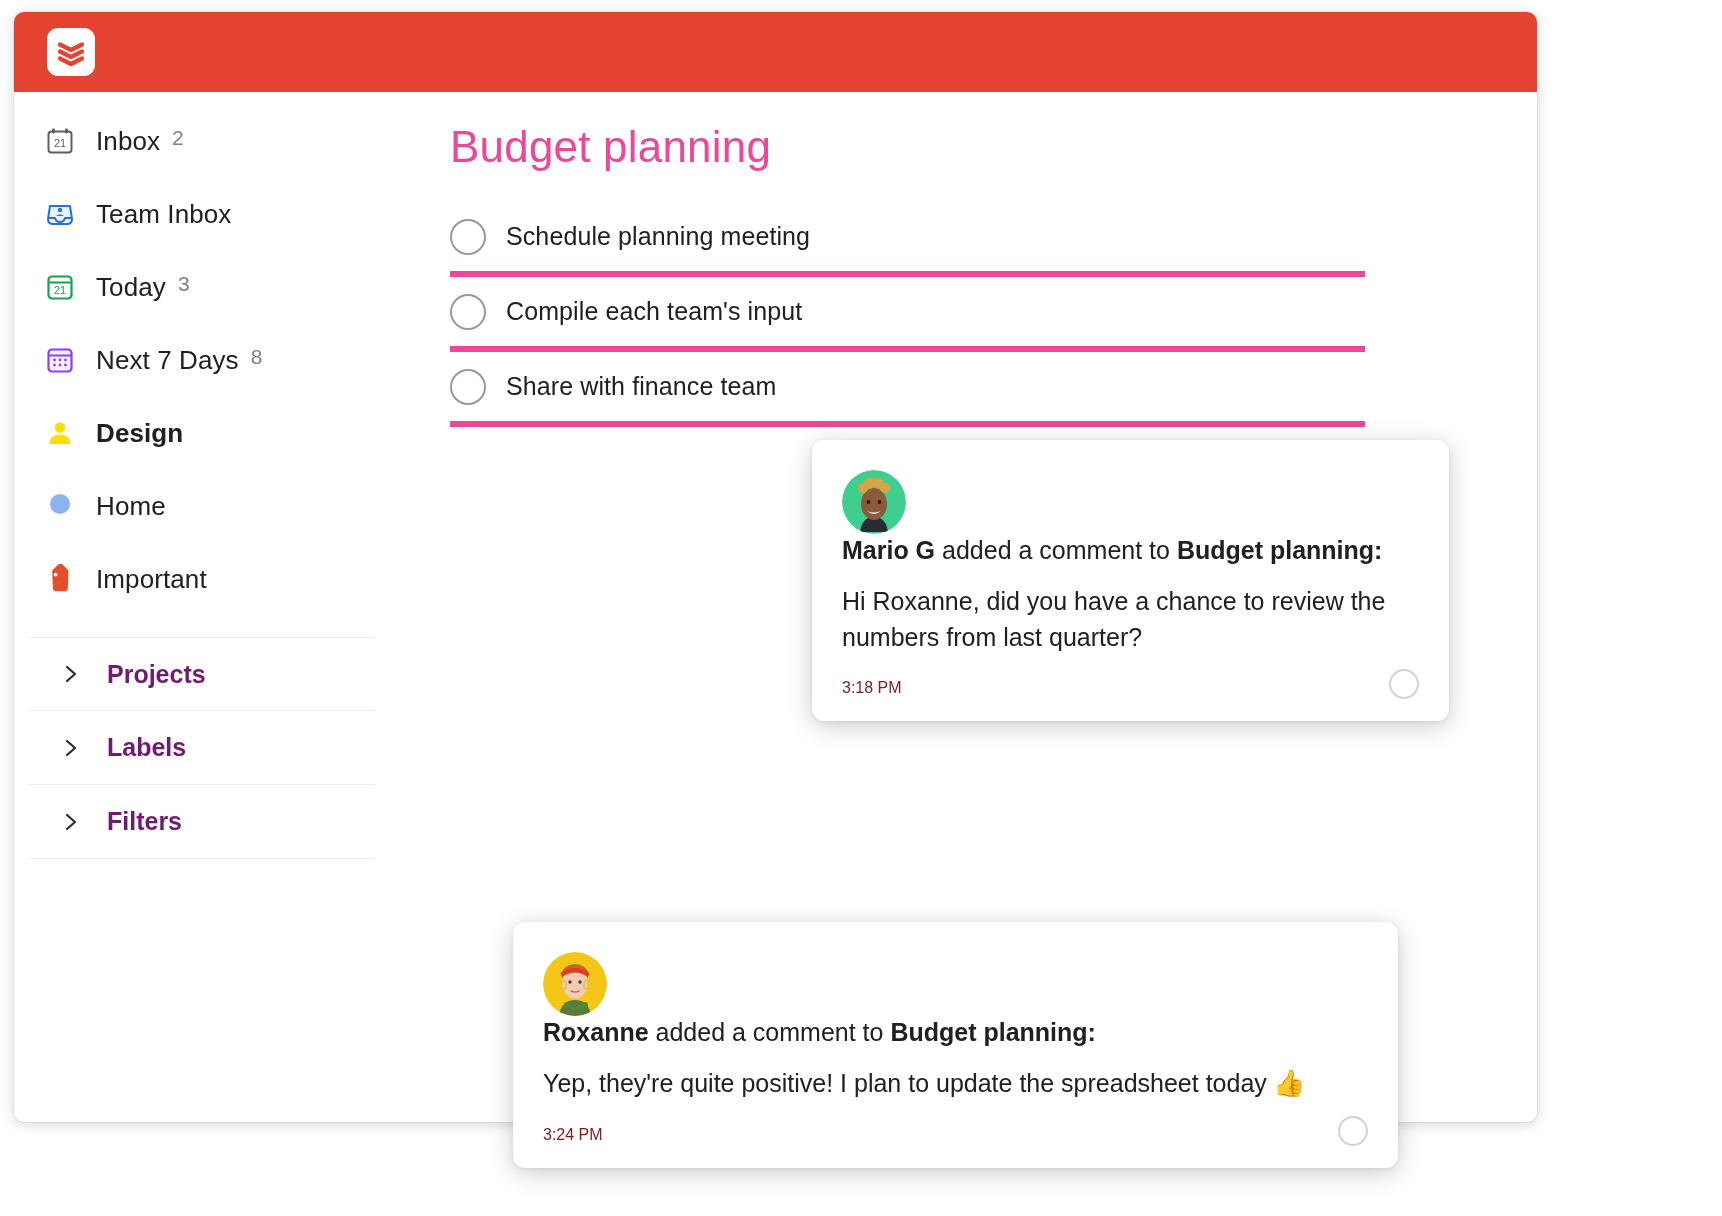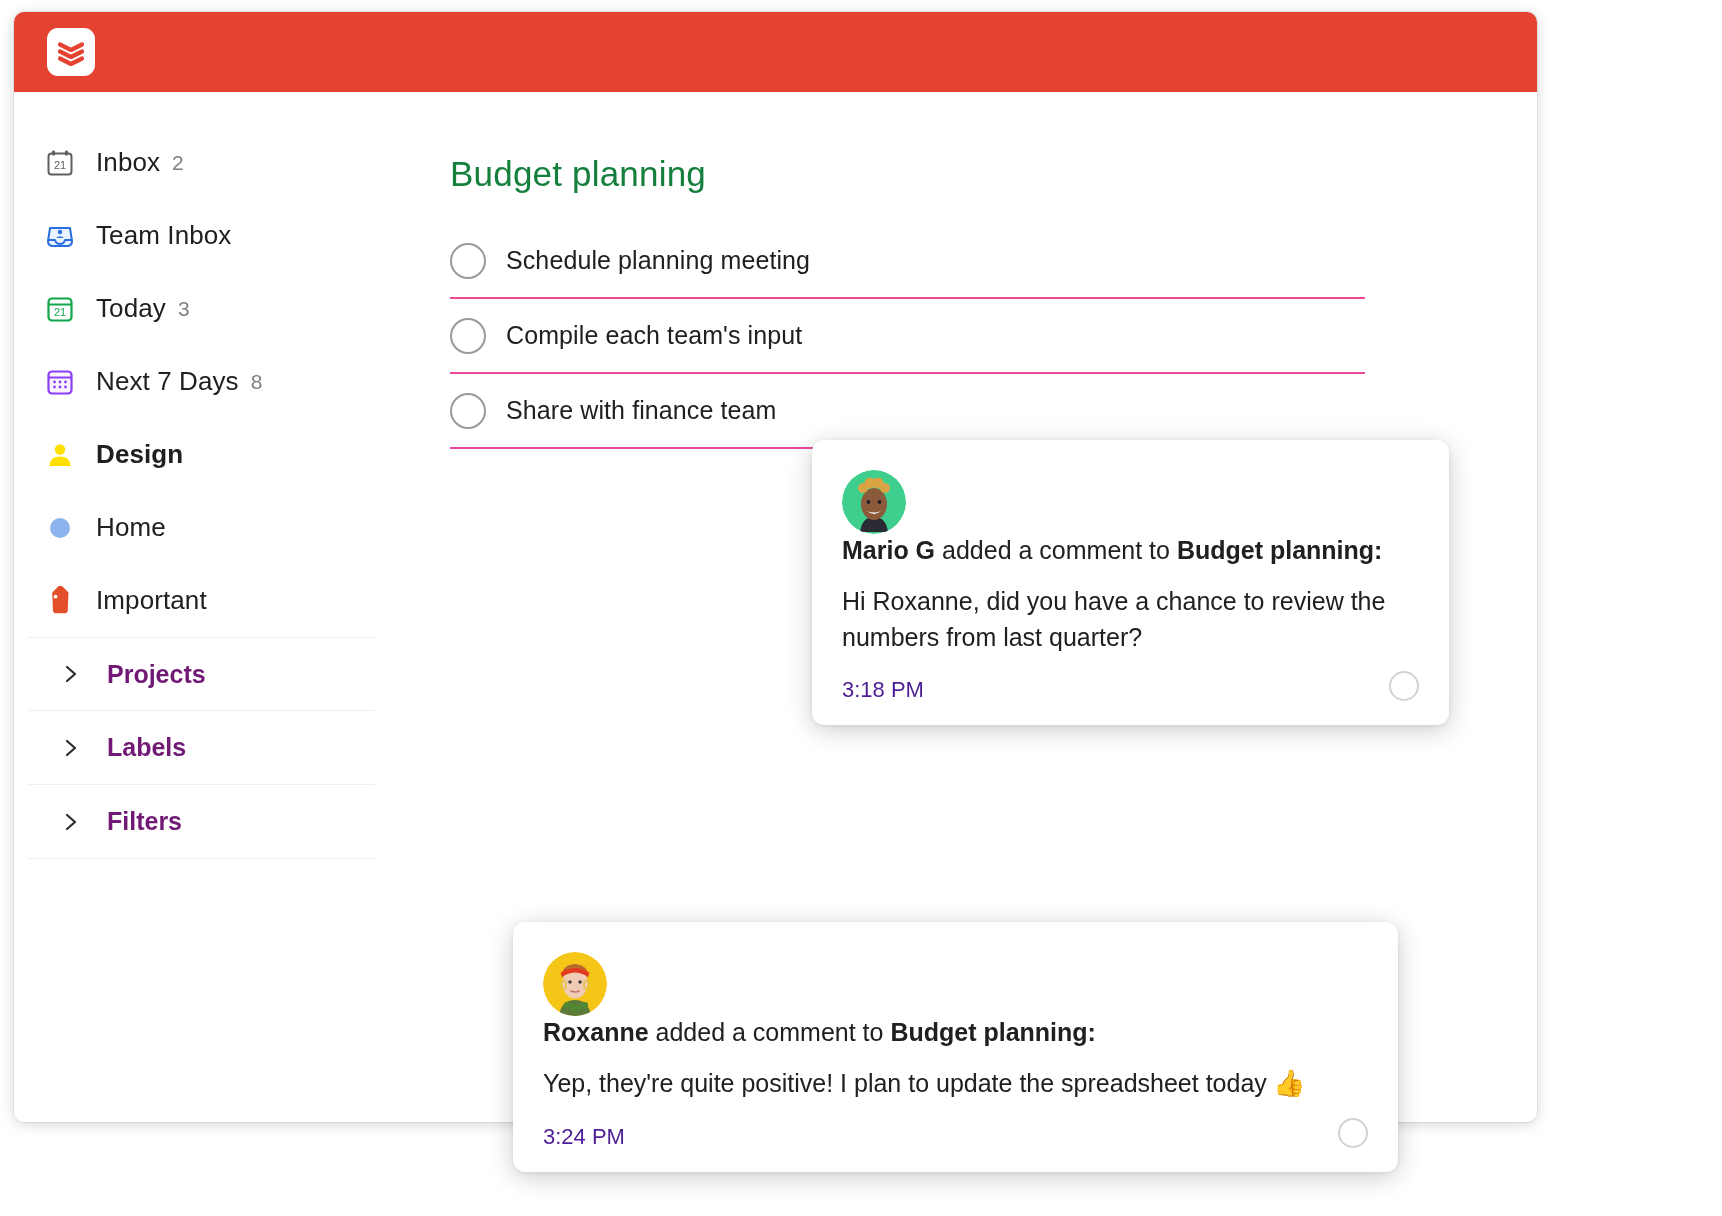--- a/index.html
+++ b/index.html
@@ -59,21 +59,21 @@
   
   .sidebar {
     width: 390px;
     flex: 0 0 390px;
     padding: 34px 0 0 0;
     background: #ffffff;
   }
 
   .nav-item {
     display: flex;
-    align-items: center;
+    align-items: flex-start;
     height: 73px;
     padding-left: 29px;
     cursor: pointer;
   }
 
   .nav-icon {
     width: 34px;
     flex: 0 0 34px;
     display: flex;
     align-items: center;
@@ -120,35 +120,34 @@
   }
 
   
   .main {
     flex: 1;
     padding: 30px 0 0 46px;
     position: relative;
   }
 
   .page-title {
-    font-size: 35px;
-    color: #15803d;
+    font-size: 44px;
+    color: #ec4899;
     font-weight: normal;
     margin-bottom: 30px;
     letter-spacing: 0.2px;
-    margin-top: 32px;
   }
 
   .task-list { width: 915px; }
 
   .task-row {
     display: flex;
     align-items: center;
     height: 75px;
-    border-bottom: 2px solid #ec4899;
+    border-bottom: 6px solid #ec4899;
   }
 
   .task-check {
     width: 36px;
     height: 36px;
     border: 2px solid #9a9a9a;
     border-radius: 50%;
     flex: 0 0 36px;
     margin-right: 20px;
     cursor: pointer;
@@ -203,22 +202,22 @@
     margin-bottom: 14px;
   }
 
   .notif-foot {
     display: flex;
     align-items: center;
     justify-content: space-between;
   }
 
   .notif-time {
-    font-size: 22px;
-    color: #4c1d95;
+    font-size: 16px;
+    color: #7f1d1d;
     margin-top: 8px;
   }
 
   .notif-dot {
     width: 30px;
     height: 30px;
     border-radius: 50%;
     border: 2px solid #d2d2d2;
     cursor: pointer;
     flex: 0 0 30px;

